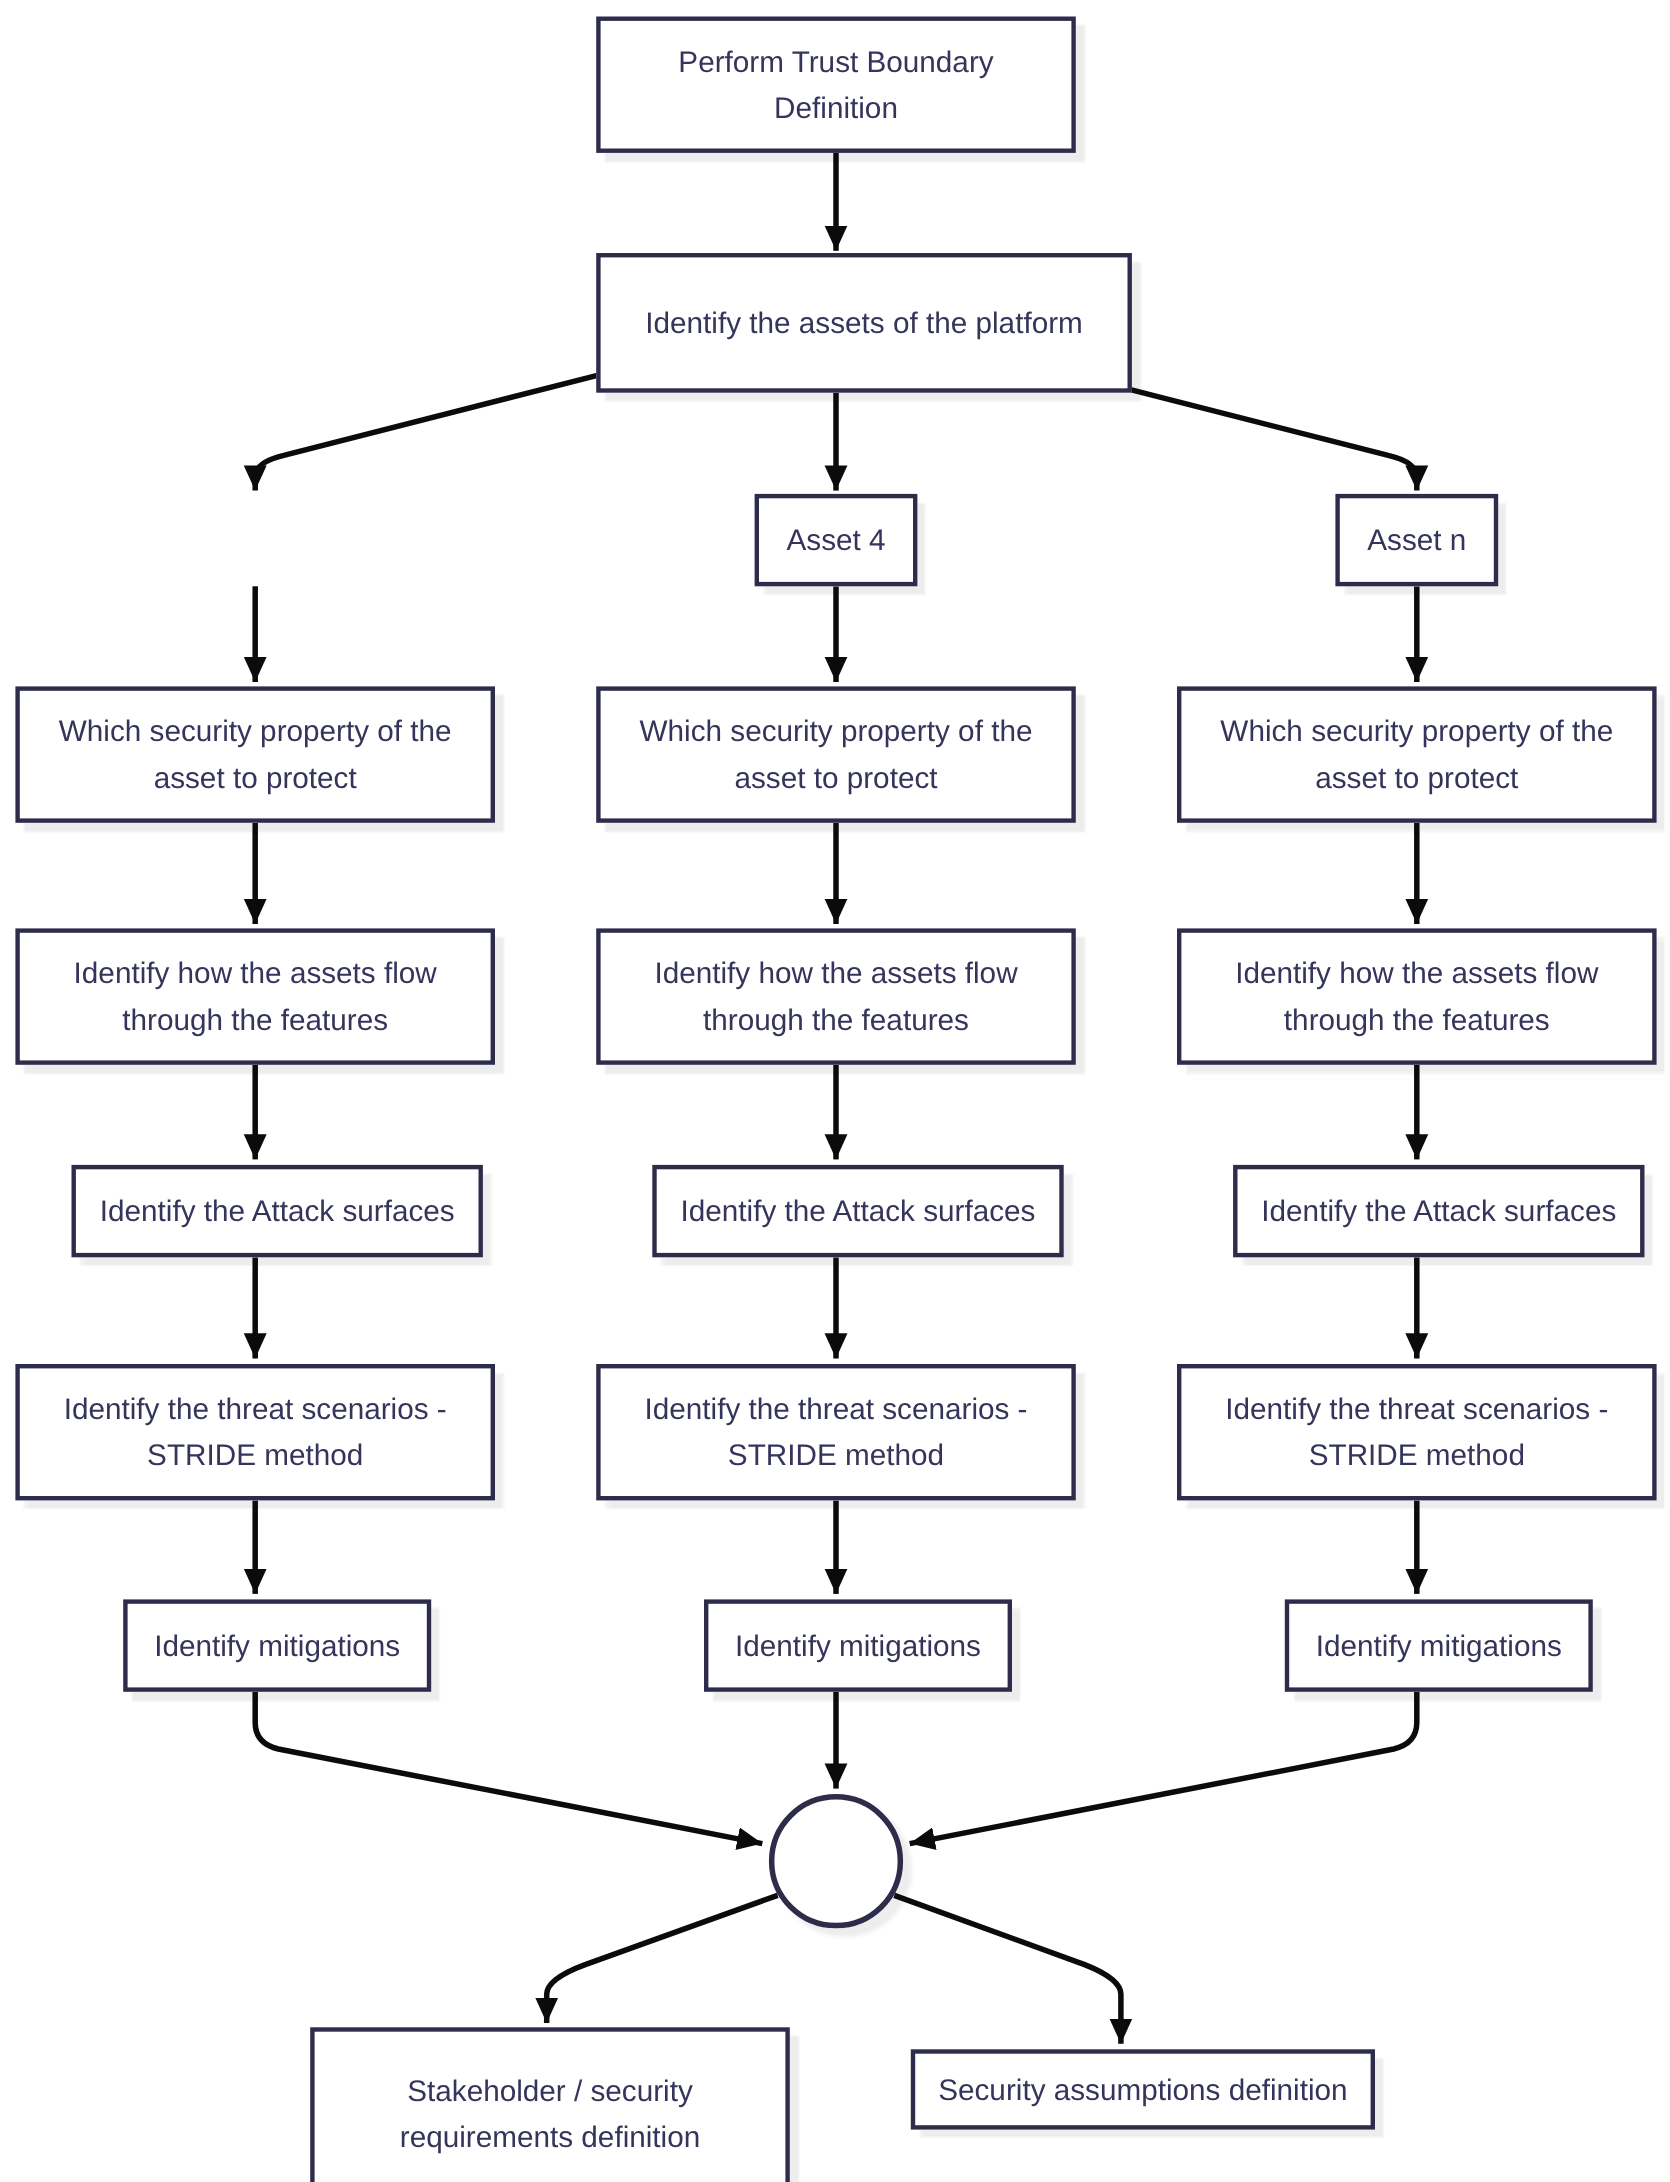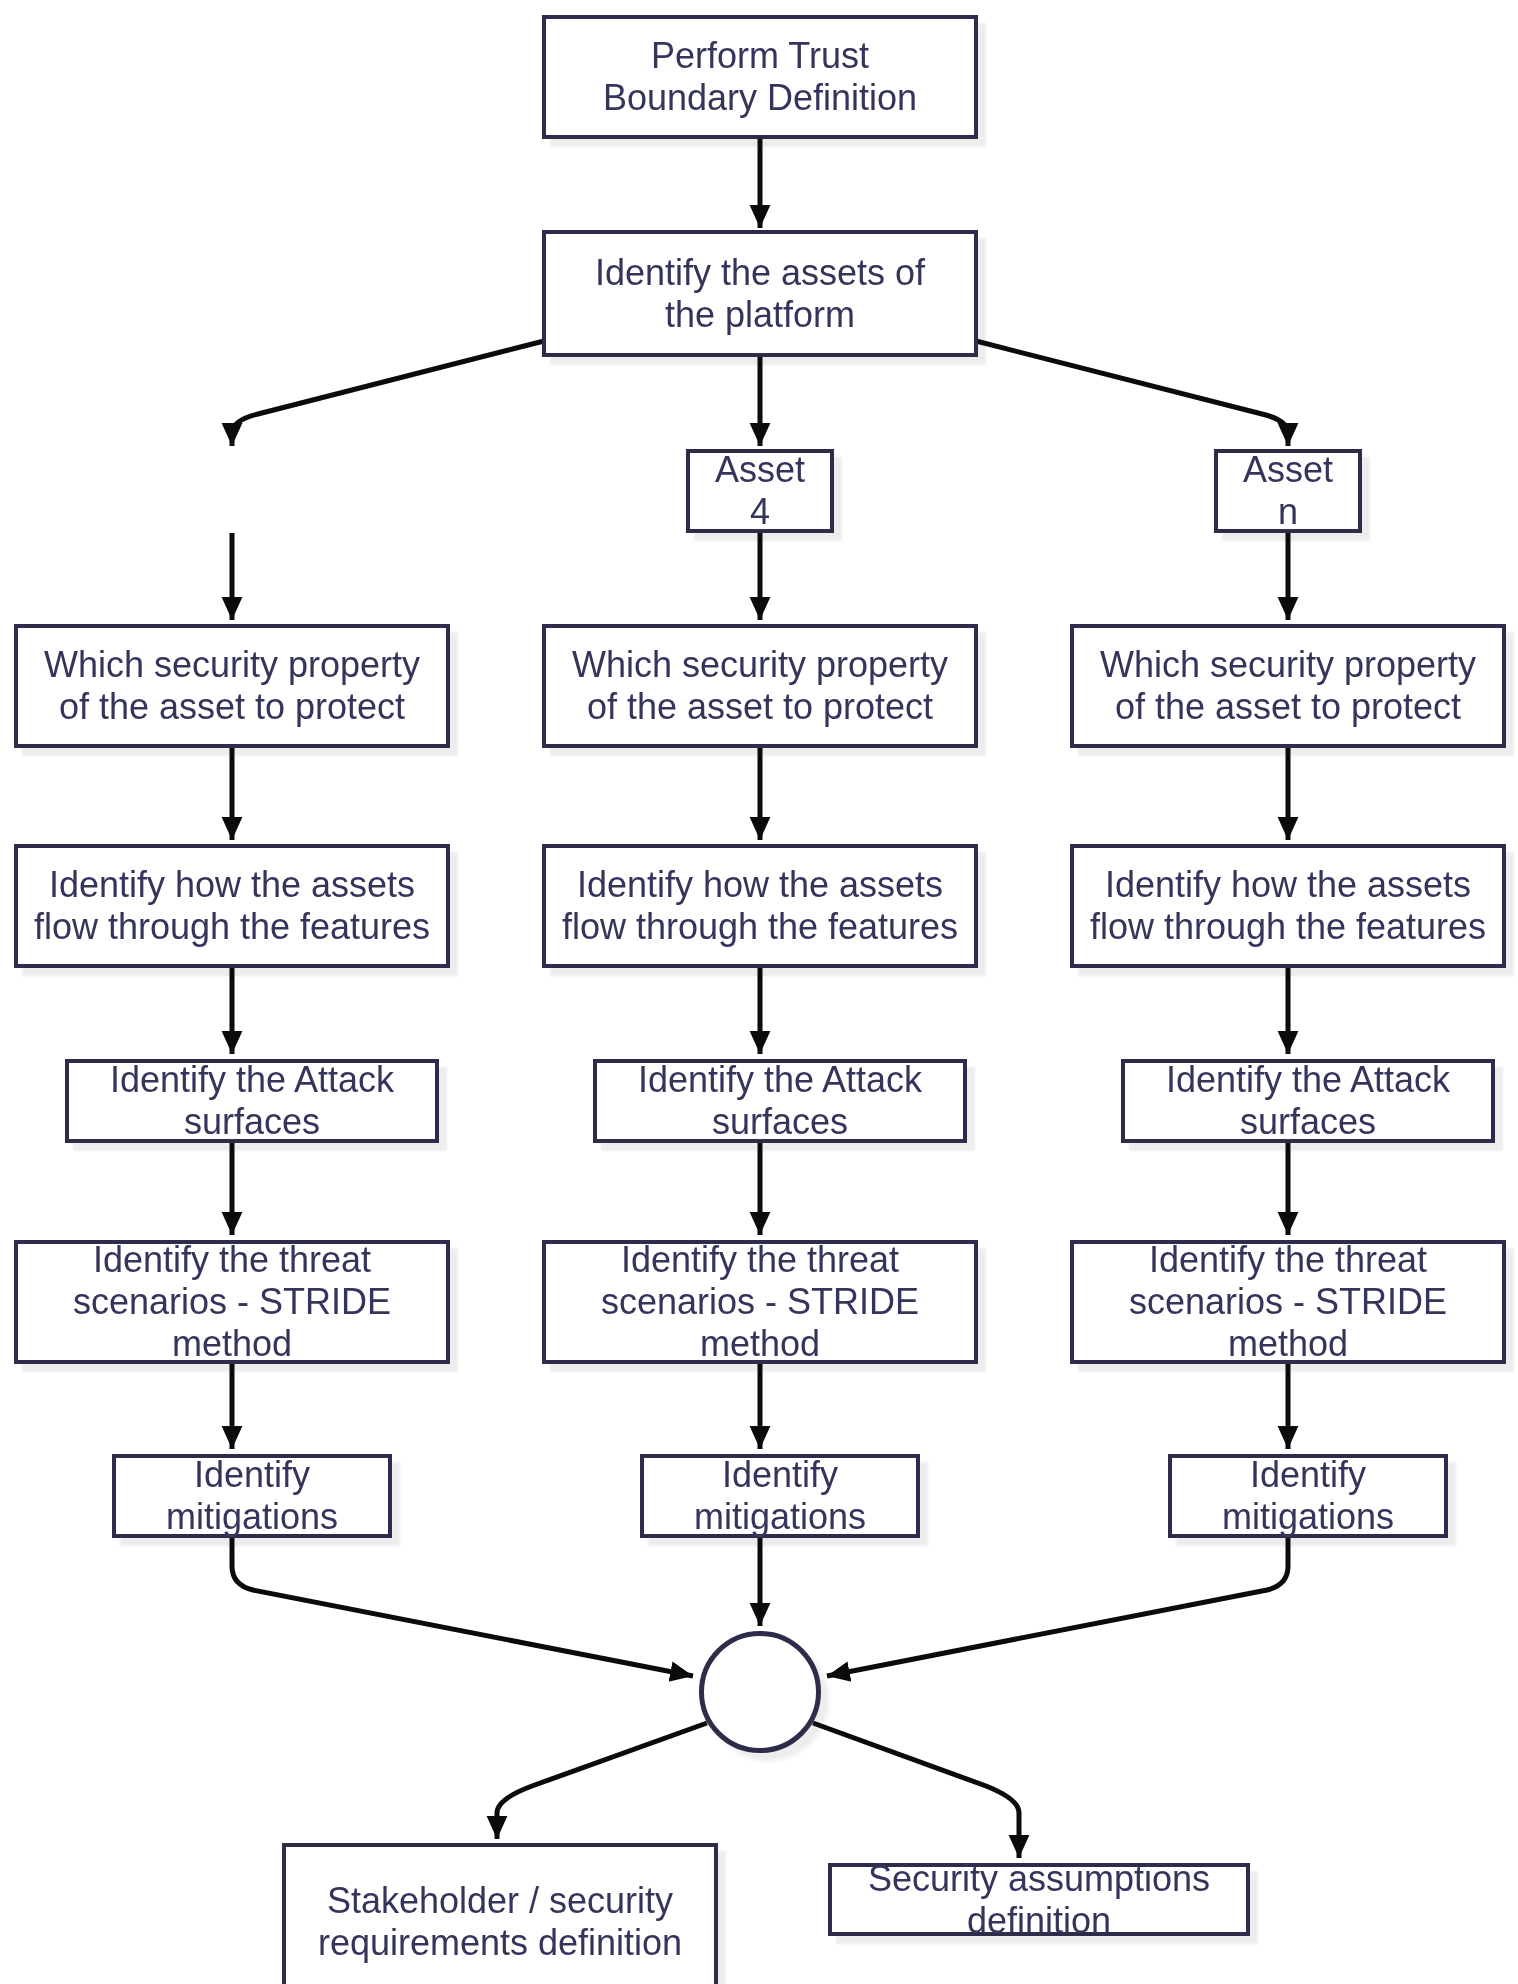--- a/index.html
+++ b/index.html
@@ -33,21 +33,21 @@
     position: absolute;
     box-sizing: border-box;
     background: var(--node-fill, #ffffff);
     border: 4.5px solid var(--node-border, #2d2d4b);
     box-shadow: 8px 8px 2px rgba(20, 20, 40, 0.08);
     display: flex;
     align-items: center;
     justify-content: center;
     text-align: center;
     color: var(--node-text, #35355b);
-    font-size: 36px;
+    font-size: 27px;
     line-height: 42px;
     padding: 0 12px;
   }
   .node.pad-lg { padding: 0 26px; }
   .node.pad-sm { padding: 0 20px; margin-left: 20px; }
   .node .label { display: block; width: 100%; }
   .junction {
     position: absolute;
     box-sizing: border-box;
     background: var(--node-fill, #ffffff);
@@ -98,21 +98,21 @@
     <path class="edge" d="M 760 1538 L 760 1626" marker-end="url(#arrow)"></path>
     <path class="edge" d="M 1288 1538 L 1288 1566 Q 1288 1585 1267 1590 L 827 1676" marker-end="url(#arrow)"></path>
 
     <path class="edge" d="M 707 1723 L 532 1786 Q 497 1799 497 1813 L 497 1839" marker-end="url(#arrow)"></path>
     <path class="edge" d="M 813 1723 L 986 1786 Q 1019 1799 1019 1813 L 1019 1858" marker-end="url(#arrow)"></path>
   </svg>
 
   <div class="node pad-lg" style="left:542px; top:15px; width:436px; height:124px;">
     <span class="label">Perform Trust Boundary Definition</span>
   </div>
-  <div class="node pad-lg" style="left:542px; top:230px; width:436px; height:127px;">
+  <div class="node pad-lg" style="left:542px; top:230px; width:487px; height:127px;">
     <span class="label">Identify the assets of the platform</span>
   </div>
 
   <div class="node" style="left:686px; top:449px; width:148px; height:84px;">
     <span class="label">Asset 4</span>
   </div>
   <div class="node" style="left:1214px; top:449px; width:148px; height:84px;text-align:center;">
     <span class="label">Asset n</span>
   </div>
 

